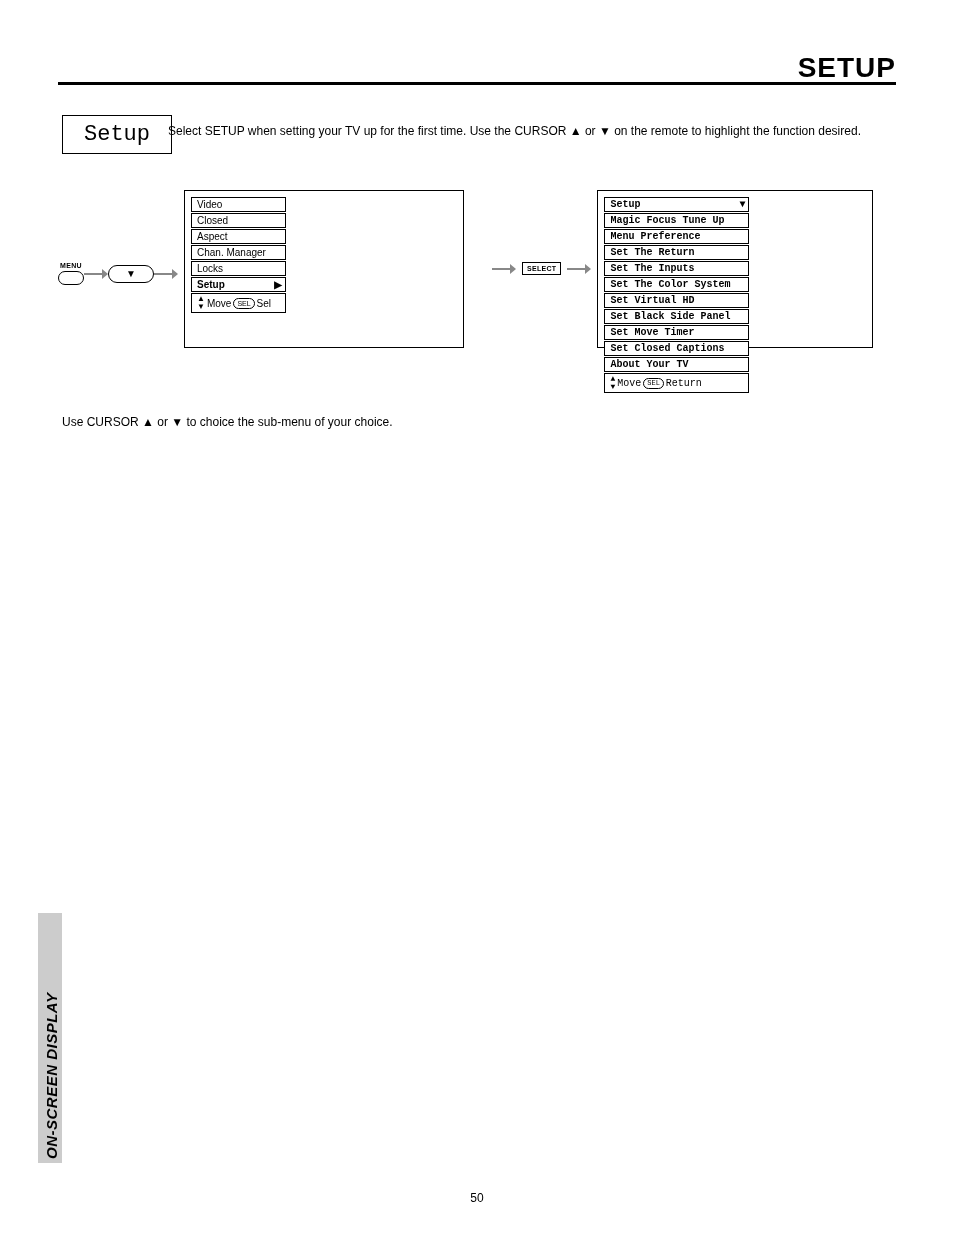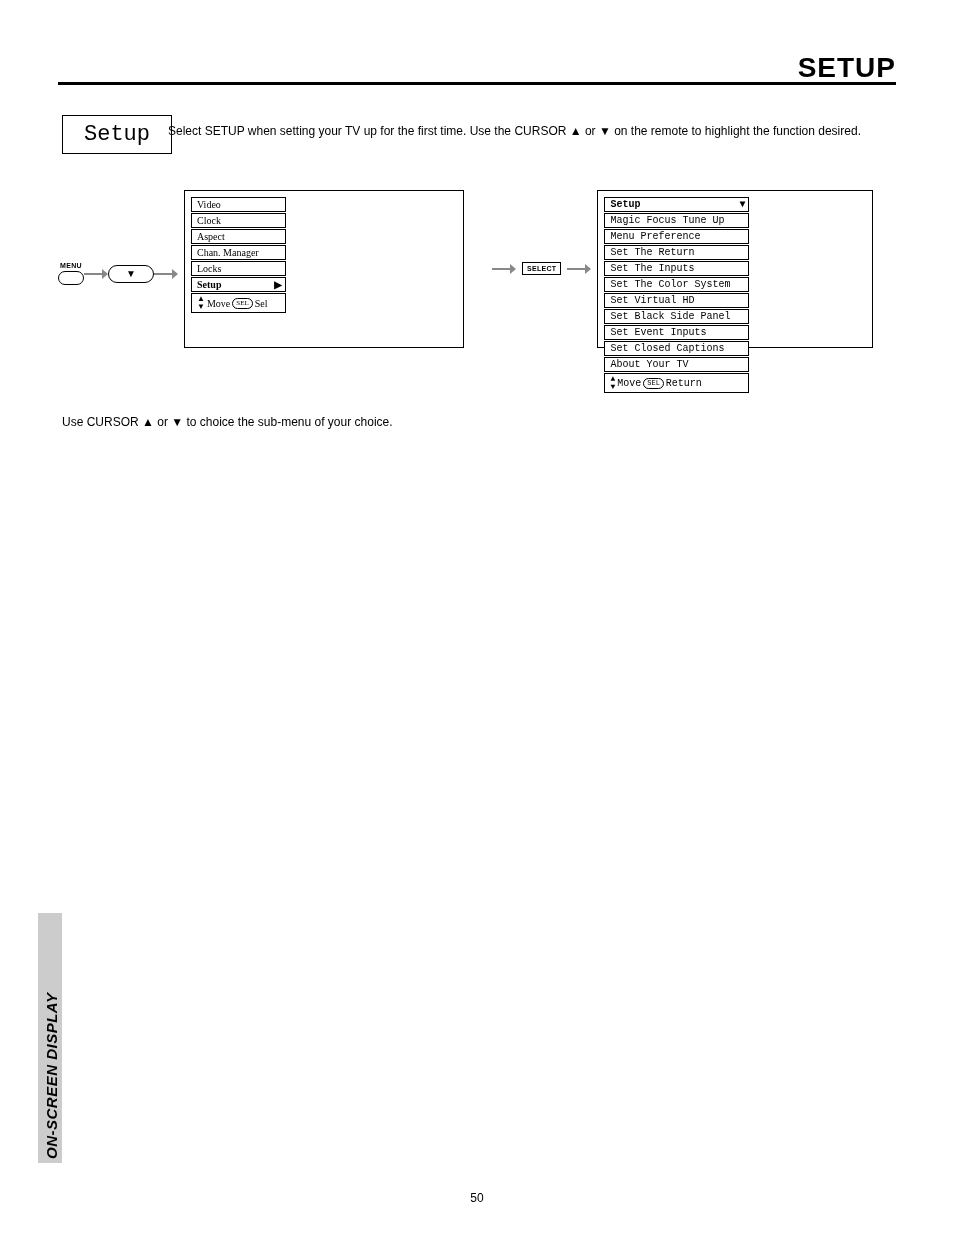--- a/index.html
+++ b/index.html
@@ -75,34 +75,34 @@
     content:"";
     border-left:6px solid #888;
     border-top:5px solid transparent;
     border-bottom:5px solid transparent;
   }
   .osd-box {
     border: 1px solid #000;
     width: 280px;
     height: 158px;
     padding: 6px;
-    font-family: Liberation Serif, serif;
+    font-family: Liberation Sans, sans-serif;
     font-size: 10px;
     margin-left: 6px;
     position: relative;
   }
   .osd-row {
     border: 1px solid #000;
     padding: 1px 5px;
     margin-bottom: 1px;
     width: 95px;
     position: relative;
     background: #fff;
   }
-  .osd-row.long { width: 145px; }
+  .osd-row.long { width: 145px; font-weight: bold; }
   .osd-row.selected { font-weight: bold; }
   .osd-row .chev {
     position: absolute; right: 3px; top: 1px;
   }
   .osd-footer {
     border: 1px solid #000;
     padding: 1px 5px;
     width: 95px;
     margin-top: 1px;
     display: flex;
@@ -205,21 +205,21 @@
     </div>
     <div class="arrow-r"></div>
     <div class="remote-btn big">
       <span class="tri">▼</span>
     </div>
     <div class="arrow-r"></div>
   </div>
 
   <div class="osd-box">
     <div class="osd-row">Video</div>
-    <div class="osd-row">Clock</div>
+    <div class="osd-row">Closed</div>
     <div class="osd-row">Aspect</div>
     <div class="osd-row">Chan. Manager</div>
     <div class="osd-row">Locks</div>
     <div class="osd-row selected">
       <span>Setup</span>
       <span class="chev">▶</span>
     </div>
     <div class="osd-footer">
       <span style="font-size:8px;line-height:8px;">▲<br>▼</span>
       <span>Move</span>
@@ -239,21 +239,21 @@
       <span>Setup</span>
       <span class="chev">▼</span>
     </div>
     <div class="osd-row long">Magic Focus Tune Up</div>
     <div class="osd-row long">Menu Preference</div>
     <div class="osd-row long">Set The Return</div>
     <div class="osd-row long">Set The Inputs</div>
     <div class="osd-row long">Set The Color System</div>
     <div class="osd-row long">Set Virtual HD</div>
     <div class="osd-row long">Set Black Side Panel</div>
-    <div class="osd-row long">Set Event Inputs</div>
+    <div class="osd-row long">Set Move Timer</div>
     <div class="osd-row long">Set Closed Captions</div>
     <div class="osd-row long">About Your TV</div>
     <div class="osd-footer long">
       <span style="font-size:8px;line-height:8px;">▲<br>▼</span>
       <span>Move</span>
       <span class="pill">SEL</span>
       <span>Return</span>
     </div>
   </div>
 

